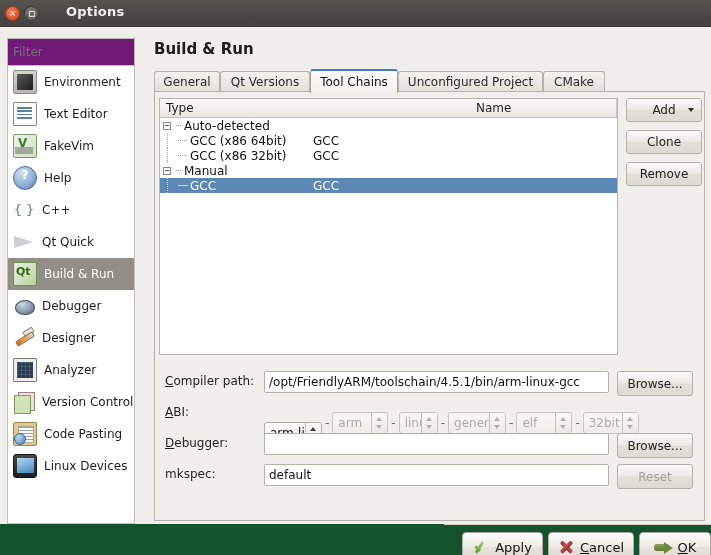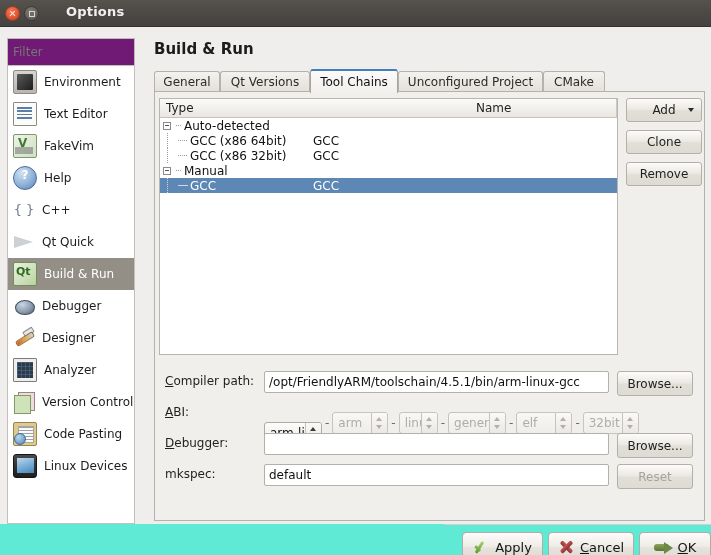--- a/index.html
+++ b/index.html
@@ -285,21 +285,21 @@
   }
   .combo .arrows::before { top: 4px; border-bottom: 4px solid #3a3a3a; }
   .combo .arrows::after  { bottom: 4px; border-top: 4px solid #3a3a3a; }
   .combo.dim .arrows::before { border-bottom-color: #b3afaa; }
   .combo.dim .arrows::after  { border-top-color: #b3afaa; }
   .dash { padding: 0 3px; color: #6e6a65; font-size: 12px; }
 
   
   .bottombar {
     position: absolute; left: 0; top: 524px; width: 711px; height: 31px;
-    background: #5eead4;
+    background: #14532d;
   }
   .bottombar .sep {
     position: absolute; left: 444px; top: 0; width: 267px; height: 1px; background: #d3cfca;
   }
   .bbtn {
     position: absolute; top: 8px; height: 30px; box-sizing: border-box;
     background: linear-gradient(to bottom,#fdfcfb 0%, #efece7 48%, #e6e2dc 52%, #ddd9d3 100%);
     border: 1px solid #b0aca6; border-radius: 4px;
     display: flex; align-items: center; justify-content: center; gap: 5px;
     font-size: 13px; color: #141414;

